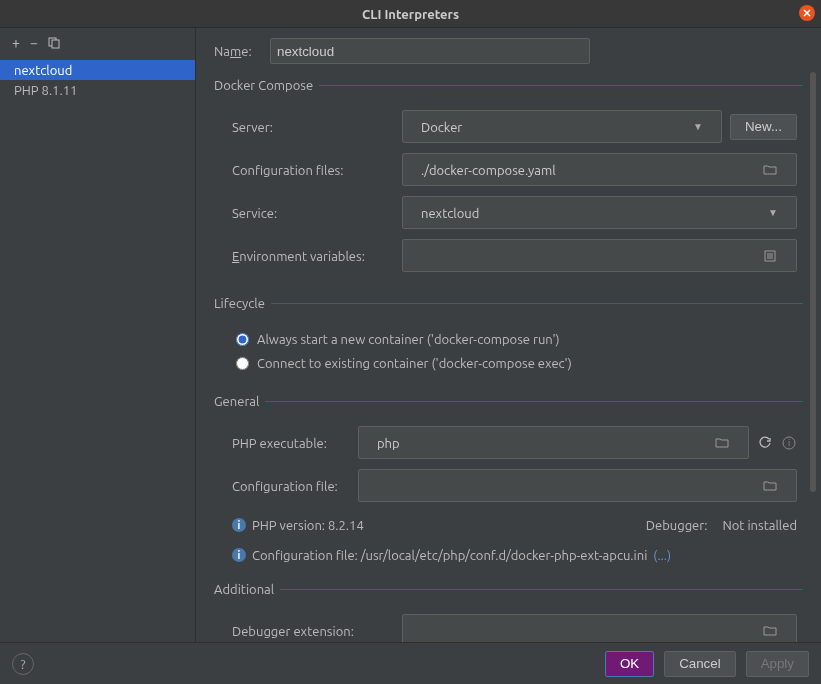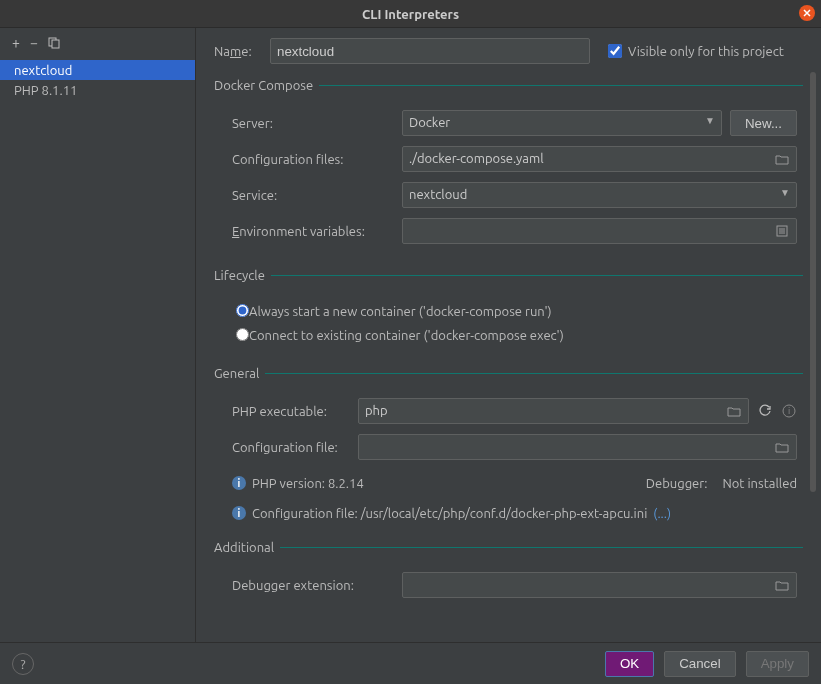--- a/index.html
+++ b/index.html
@@ -87,41 +87,41 @@
     color: #bbb; padding: 0 6px 0 0; margin-left: -18px;
   }
   .form-row { display: flex; align-items: center; margin-bottom: 10px; }
   .form-row .flabel { width: 170px; color: #bbb; }
   .field-wrap { flex:1; display:flex; align-items:center; gap:8px; }
   .combo, .txtfield {
     flex: 1;
     background: #45494a;
     border: 1px solid #5e6060;
     color: #ccc;
-    height: 26px;
+    height: 33px;
     border-radius: 2px;
-    padding: 4px 6px;
-    display:flex; justify-content:space-between;
+    padding: 4px 18px;
+    display:flex; align-items:center; justify-content:space-between;
   }
   .combo .arrow { color:#aaa; font-size:10px; }
   .btn {
     background: #4c5052;
     border: 1px solid #5e6060;
     color: #ccc;
     height: 26px;
     padding: 0 14px;
     border-radius: 2px;
     cursor: pointer;
   }
   .btn.primary { background:#701a75; border-color:#4a78ab; color:#fff;margin-left:24px; }
   .btn.disabled { color:#777; }
   .icon-folder, .icon-env, .icon-refresh, .icon-info-gray {
     width: 16px; color:#999; display:inline-flex; align-items:center; justify-content:center; cursor:pointer;
   }
-  .radio-row { display:flex; align-items:flex-start; margin: 4px 0 10px 4px; }
+  .radio-row { display:flex; align-items:center; gap:8px; margin: 4px 0 10px 4px; }
   .radio-row input { accent-color:#2f65ca; }
   .info-line { display:flex; align-items:center; gap:6px; margin: 6px 0; }
   .info-icon {
     width:14px; height:14px; border-radius:50%; background:#4a78ab; color:#fff;
     display:inline-flex; align-items:center; justify-content:center; font-size:10px; font-weight:bold; flex-shrink:0;
   }
   .info-row-split { display:flex; justify-content:space-between; margin-top:6px;}
   .ellips-link { color:#5896d6; cursor:pointer; }
   .scroll-right {
     position:absolute; right:4px; top:44px; bottom:0; width:8px;
@@ -170,24 +170,20 @@
       <div class="side-item selected"><span>nextcloud</span></div>
       <div class="side-item"><span>PHP 8.1.11</span></div>
     </div>
   </div>
 
   <div class="main">
     <div class="main-inner">
       <div class="row name-row">
         <span class="label"><span>Na</span><span class="u">m</span><span>e:</span></span>
         <input class="text-input" value="nextcloud" style="">
-        <label class="chk">
-          <input type="checkbox" checked="" style="">
-          <span>Visible only for this project</span>
-        </label>
       </div>
 
       <fieldset class="group">
         <legend>Docker Compose</legend>
 
         <div class="form-row">
           <span class="flabel">Server:</span>
           <div class="field-wrap">
             <div class="combo">
               <span>Docker</span>

